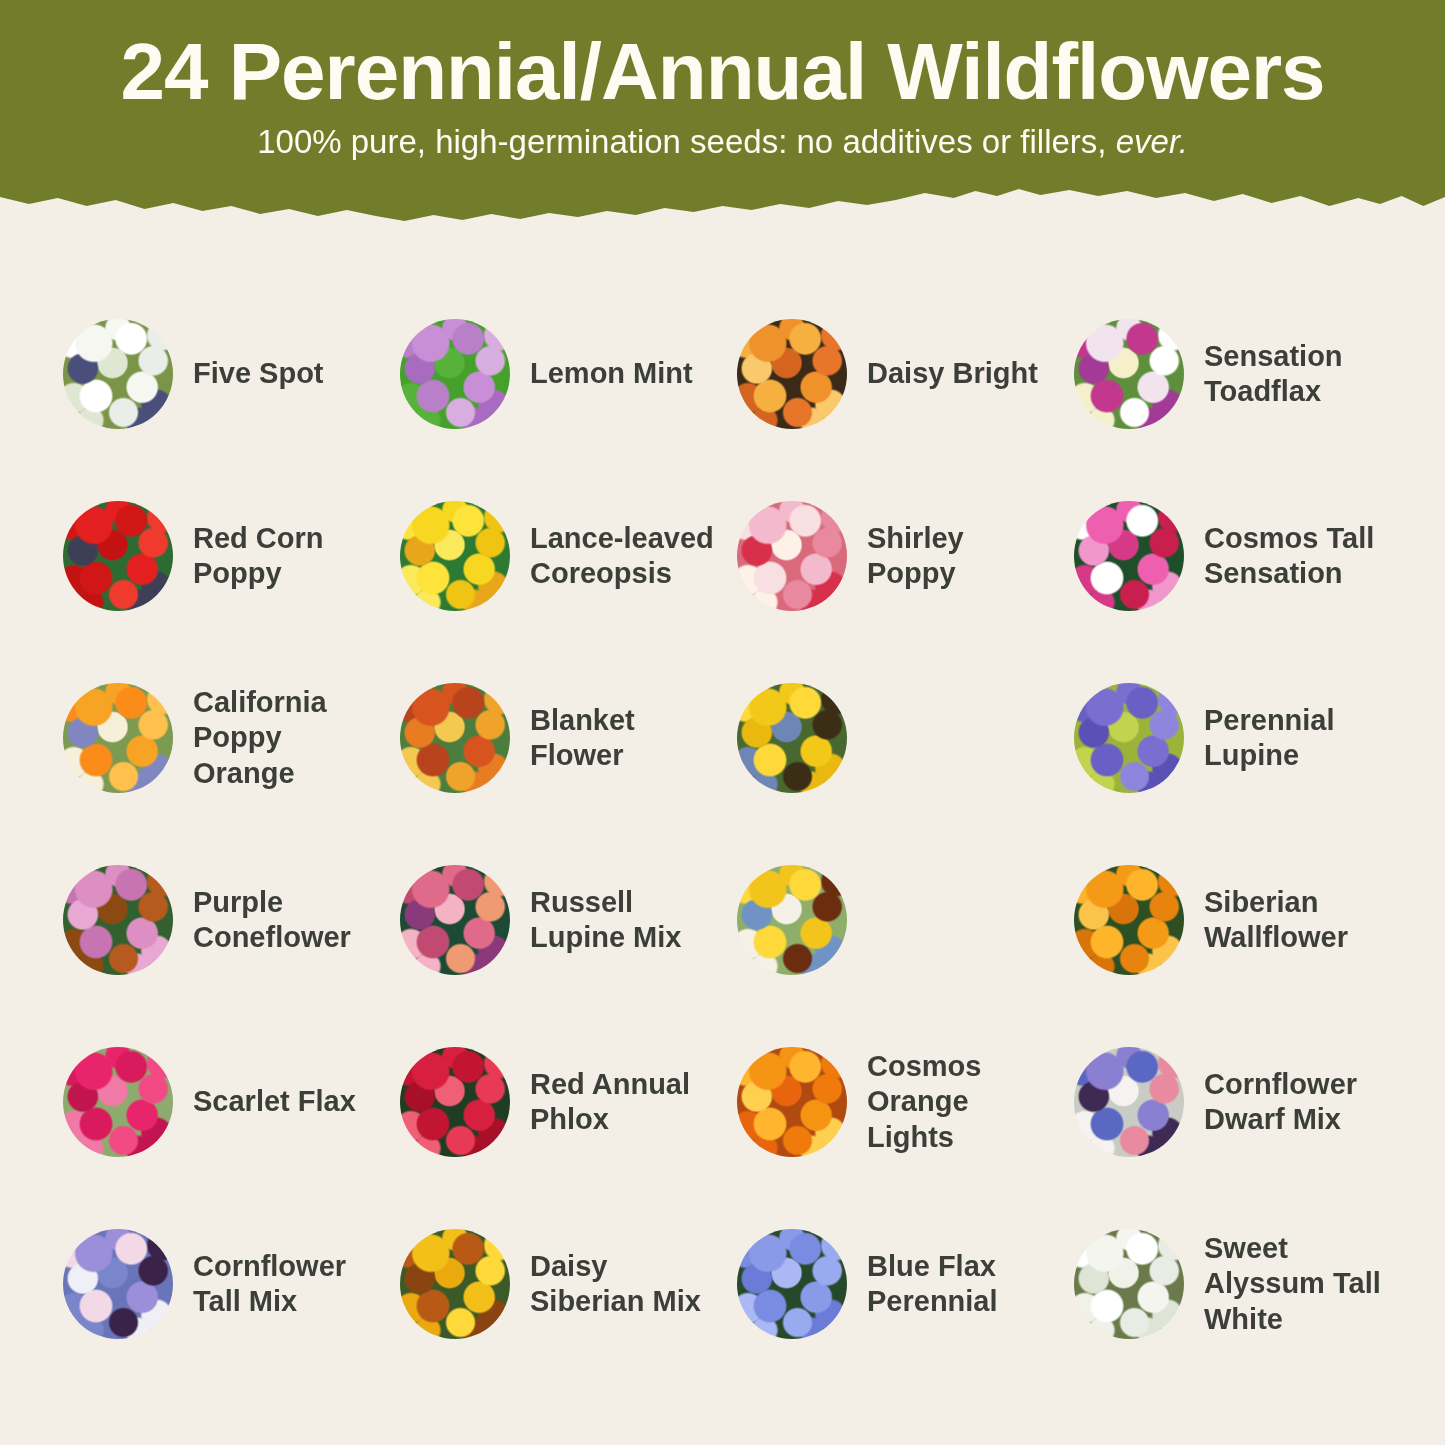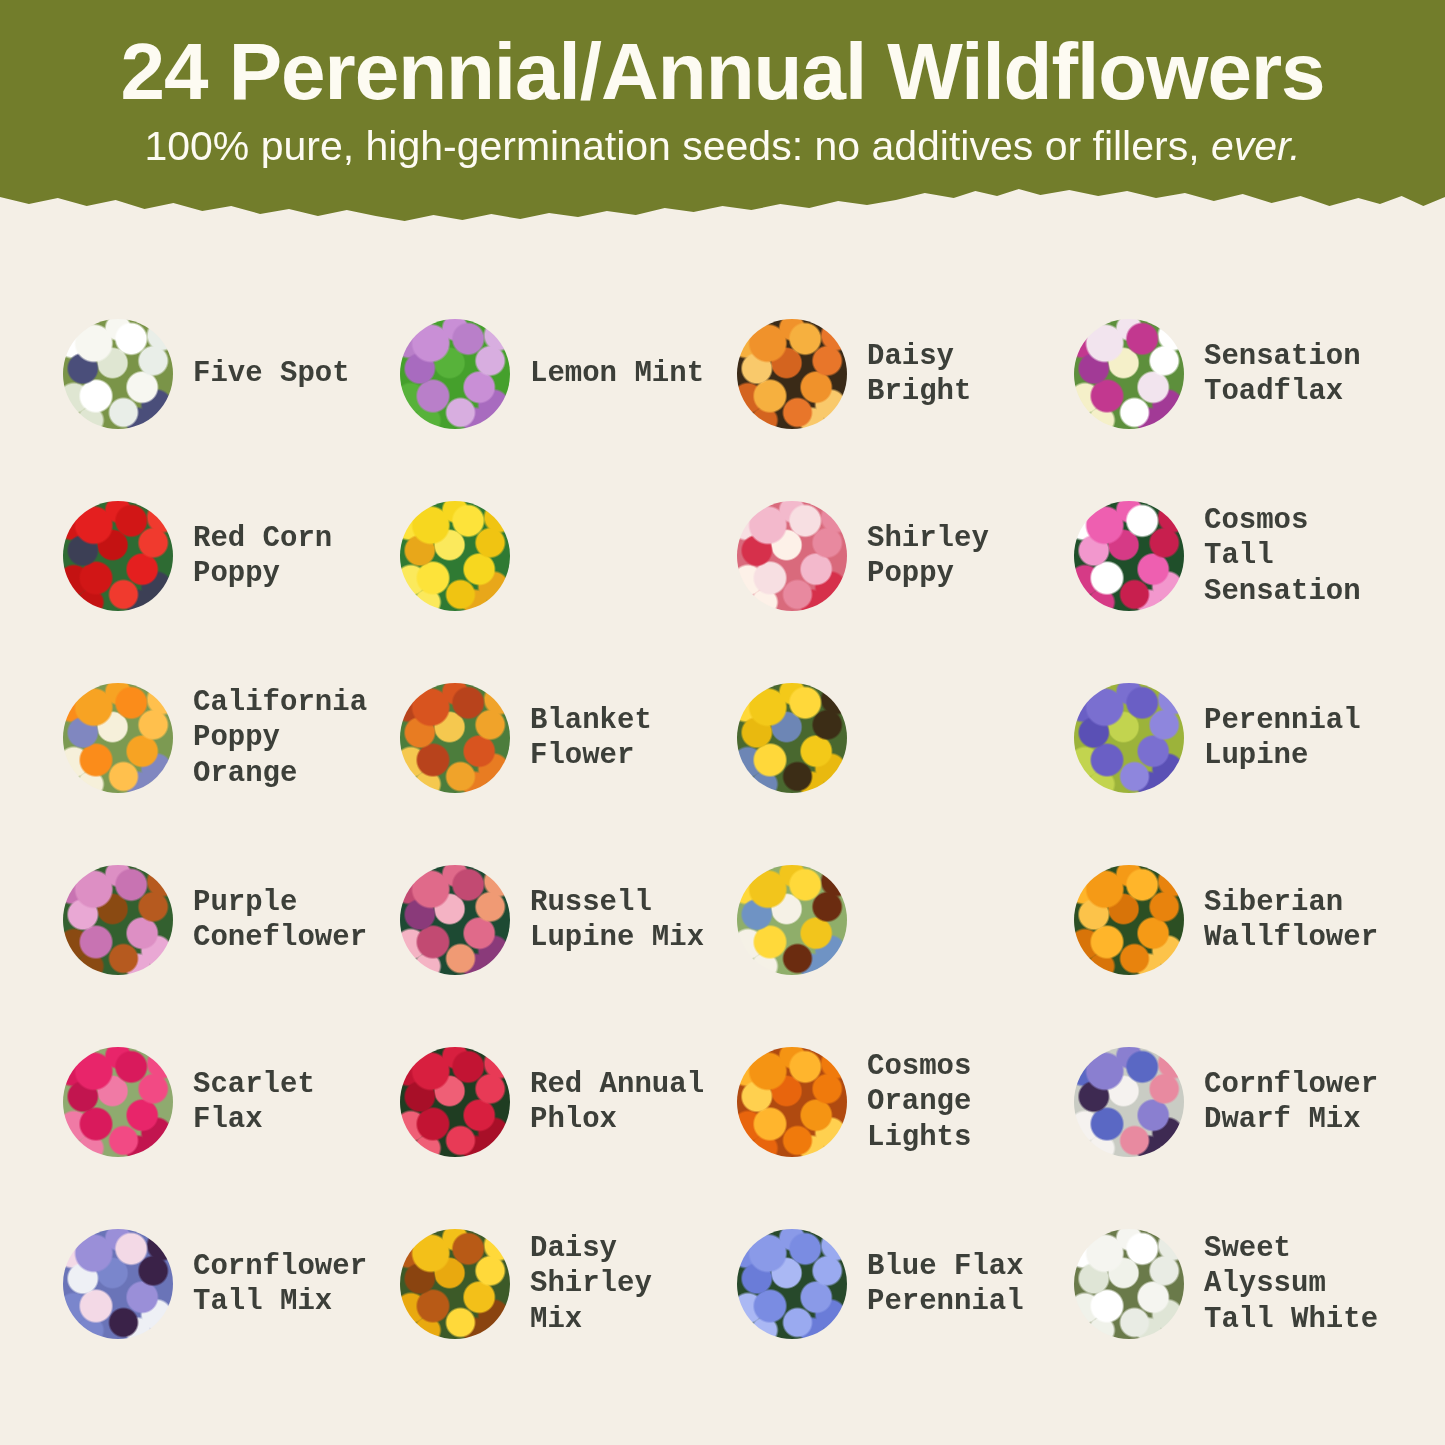--- a/index.html
+++ b/index.html
@@ -28,31 +28,30 @@
   }
   .banner h1{
     margin:30px 40px 0 40px;
     text-align:center;
     font-size:80px;line-height:1.05;font-weight:700;letter-spacing:-1px;
     color:var(--banner-text,#fdfbf2);
   }
   .banner .subtitle{
     margin:8px 40px 0 40px;
     text-align:center;
-    font-size:41px;font-weight:400;line-height:1.2;
+    font-size:33px;font-weight:400;line-height:1.2;
     color:var(--banner-text,#f6f2e4);
   }
   .banner .subtitle em{font-style:italic;}
   
   .grid{
     position:absolute;left:63px;top:283px;width:1348px;
     display:grid;
     grid-template-columns:repeat(4,337px);
     grid-auto-rows:182px;
-    font-family:Liberation Mono, monospace;
   }
   .cell{display:flex;align-items:center;gap:20px;}
   .photo{
     width:110px;height:110px;border-radius:50%;
     flex:0 0 110px;
   }
   .label{
     width:186px;
     font-size:29px;font-weight:700;line-height:1.22;
     color:var(--label-color,#3c3f39);
@@ -87,20 +86,21 @@
     <div class="label">Sensation Toadflax</div>
   </div>
 
   <div class="cell">
     <div class="photo" style="background: radial-gradient(circle at 28% 22%, rgb(228, 31, 31) 0px, rgb(228, 31, 31) 15%, transparent 17%), radial-gradient(circle at 62% 18%, rgb(209, 22, 22) 0px, rgb(209, 22, 22) 13%, transparent 15%), radial-gradient(circle at 82% 38%, rgb(240, 58, 46) 0px, rgb(240, 58, 46) 12%, transparent 14%), radial-gradient(circle at 18% 45%, rgb(60, 63, 85) 0px, rgb(60, 63, 85) 13%, transparent 15%), radial-gradient(circle at 45% 40%, rgb(196, 18, 18) 0px, rgb(196, 18, 18) 16%, transparent 18%), radial-gradient(circle at 72% 62%, rgb(228, 31, 31) 0px, rgb(228, 31, 31) 14%, transparent 16%), radial-gradient(circle at 30% 70%, rgb(209, 22, 22) 0px, rgb(209, 22, 22) 14%, transparent 16%), radial-gradient(circle at 55% 85%, rgb(240, 58, 46) 0px, rgb(240, 58, 46) 12%, transparent 14%), radial-gradient(circle at 85% 78%, rgb(60, 63, 85) 0px, rgb(60, 63, 85) 11%, transparent 13%), radial-gradient(circle at 10% 72%, rgb(196, 18, 18) 0px, rgb(196, 18, 18) 11%, transparent 13%), radial-gradient(circle at 50% 8%, rgb(228, 31, 31) 0px, rgb(228, 31, 31) 10%, transparent 12%), radial-gradient(circle at 8% 22%, rgb(209, 22, 22) 0px, rgb(209, 22, 22) 10%, transparent 12%), radial-gradient(circle at 90% 15%, rgb(240, 58, 46) 0px, rgb(240, 58, 46) 10%, transparent 12%), radial-gradient(circle at 68% 92%, rgb(60, 63, 85) 0px, rgb(60, 63, 85) 9%, transparent 11%), radial-gradient(circle at 25% 92%, rgb(196, 18, 18) 0px, rgb(196, 18, 18) 9%, transparent 11%), rgb(46, 107, 51);"></div>
     <div class="label">Red Corn Poppy</div>
   </div>
 
   <div class="cell">
     <div class="photo" style="background: radial-gradient(circle at 28% 22%, rgb(247, 215, 31) 0px, rgb(247, 215, 31) 15%, transparent 17%), radial-gradient(circle at 62% 18%, rgb(253, 227, 58) 0px, rgb(253, 227, 58) 13%, transparent 15%), radial-gradient(circle at 82% 38%, rgb(240, 196, 18) 0px, rgb(240, 196, 18) 12%, transparent 14%), radial-gradient(circle at 18% 45%, rgb(232, 167, 26) 0px, rgb(232, 167, 26) 13%, transparent 15%), radial-gradient(circle at 45% 40%, rgb(251, 233, 92) 0px, rgb(251, 233, 92) 16%, transparent 18%), radial-gradient(circle at 72% 62%, rgb(247, 215, 31) 0px, rgb(247, 215, 31) 14%, transparent 16%), radial-gradient(circle at 30% 70%, rgb(253, 227, 58) 0px, rgb(253, 227, 58) 14%, transparent 16%), radial-gradient(circle at 55% 85%, rgb(240, 196, 18) 0px, rgb(240, 196, 18) 12%, transparent 14%), radial-gradient(circle at 85% 78%, rgb(232, 167, 26) 0px, rgb(232, 167, 26) 11%, transparent 13%), radial-gradient(circle at 10% 72%, rgb(251, 233, 92) 0px, rgb(251, 233, 92) 11%, transparent 13%), radial-gradient(circle at 50% 8%, rgb(247, 215, 31) 0px, rgb(247, 215, 31) 10%, transparent 12%), radial-gradient(circle at 8% 22%, rgb(253, 227, 58) 0px, rgb(253, 227, 58) 10%, transparent 12%), radial-gradient(circle at 90% 15%, rgb(240, 196, 18) 0px, rgb(240, 196, 18) 10%, transparent 12%), radial-gradient(circle at 68% 92%, rgb(232, 167, 26) 0px, rgb(232, 167, 26) 9%, transparent 11%), radial-gradient(circle at 25% 92%, rgb(251, 233, 92) 0px, rgb(251, 233, 92) 9%, transparent 11%), rgb(47, 122, 51);"></div>
+    <div class="label">Lance-leaved Coreopsis</div>
   </div>
 
   <div class="cell">
     <div class="photo" style="background: radial-gradient(circle at 28% 22%, rgb(243, 185, 204) 0px, rgb(243, 185, 204) 15%, transparent 17%), radial-gradient(circle at 62% 18%, rgb(247, 223, 226) 0px, rgb(247, 223, 226) 13%, transparent 15%), radial-gradient(circle at 82% 38%, rgb(232, 137, 159) 0px, rgb(232, 137, 159) 12%, transparent 14%), radial-gradient(circle at 18% 45%, rgb(214, 48, 75) 0px, rgb(214, 48, 75) 13%, transparent 15%), radial-gradient(circle at 45% 40%, rgb(253, 241, 232) 0px, rgb(253, 241, 232) 16%, transparent 18%), radial-gradient(circle at 72% 62%, rgb(243, 185, 204) 0px, rgb(243, 185, 204) 14%, transparent 16%), radial-gradient(circle at 30% 70%, rgb(247, 223, 226) 0px, rgb(247, 223, 226) 14%, transparent 16%), radial-gradient(circle at 55% 85%, rgb(232, 137, 159) 0px, rgb(232, 137, 159) 12%, transparent 14%), radial-gradient(circle at 85% 78%, rgb(214, 48, 75) 0px, rgb(214, 48, 75) 11%, transparent 13%), radial-gradient(circle at 10% 72%, rgb(253, 241, 232) 0px, rgb(253, 241, 232) 11%, transparent 13%), radial-gradient(circle at 50% 8%, rgb(243, 185, 204) 0px, rgb(243, 185, 204) 10%, transparent 12%), radial-gradient(circle at 8% 22%, rgb(247, 223, 226) 0px, rgb(247, 223, 226) 10%, transparent 12%), radial-gradient(circle at 90% 15%, rgb(232, 137, 159) 0px, rgb(232, 137, 159) 10%, transparent 12%), radial-gradient(circle at 68% 92%, rgb(214, 48, 75) 0px, rgb(214, 48, 75) 9%, transparent 11%), radial-gradient(circle at 25% 92%, rgb(253, 241, 232) 0px, rgb(253, 241, 232) 9%, transparent 11%), rgb(217, 106, 124);"></div>
     <div class="label">Shirley Poppy</div>
   </div>
 
   <div class="cell">
     <div class="photo" style="background: radial-gradient(circle at 28% 22%, rgb(238, 95, 176) 0px, rgb(238, 95, 176) 15%, transparent 17%), radial-gradient(circle at 62% 18%, rgb(255, 255, 255) 0px, rgb(255, 255, 255) 13%, transparent 15%), radial-gradient(circle at 82% 38%, rgb(200, 31, 78) 0px, rgb(200, 31, 78) 12%, transparent 14%), radial-gradient(circle at 18% 45%, rgb(242, 151, 205) 0px, rgb(242, 151, 205) 13%, transparent 15%), radial-gradient(circle at 45% 40%, rgb(214, 58, 134) 0px, rgb(214, 58, 134) 16%, transparent 18%), radial-gradient(circle at 72% 62%, rgb(238, 95, 176) 0px, rgb(238, 95, 176) 14%, transparent 16%), radial-gradient(circle at 30% 70%, rgb(255, 255, 255) 0px, rgb(255, 255, 255) 14%, transparent 16%), radial-gradient(circle at 55% 85%, rgb(200, 31, 78) 0px, rgb(200, 31, 78) 12%, transparent 14%), radial-gradient(circle at 85% 78%, rgb(242, 151, 205) 0px, rgb(242, 151, 205) 11%, transparent 13%), radial-gradient(circle at 10% 72%, rgb(214, 58, 134) 0px, rgb(214, 58, 134) 11%, transparent 13%), radial-gradient(circle at 50% 8%, rgb(238, 95, 176) 0px, rgb(238, 95, 176) 10%, transparent 12%), radial-gradient(circle at 8% 22%, rgb(255, 255, 255) 0px, rgb(255, 255, 255) 10%, transparent 12%), radial-gradient(circle at 90% 15%, rgb(200, 31, 78) 0px, rgb(200, 31, 78) 10%, transparent 12%), radial-gradient(circle at 68% 92%, rgb(242, 151, 205) 0px, rgb(242, 151, 205) 9%, transparent 11%), radial-gradient(circle at 25% 92%, rgb(214, 58, 134) 0px, rgb(214, 58, 134) 9%, transparent 11%), rgb(31, 79, 42);"></div>
     <div class="label">Cosmos Tall Sensation</div>
@@ -164,21 +164,21 @@
     <div class="label">Cornflower Dwarf Mix</div>
   </div>
 
   <div class="cell">
     <div class="photo" style="background: radial-gradient(circle at 28% 22%, rgb(154, 143, 216) 0px, rgb(154, 143, 216) 15%, transparent 17%), radial-gradient(circle at 62% 18%, rgb(243, 217, 230) 0px, rgb(243, 217, 230) 13%, transparent 15%), radial-gradient(circle at 82% 38%, rgb(58, 34, 72) 0px, rgb(58, 34, 72) 12%, transparent 14%), radial-gradient(circle at 18% 45%, rgb(238, 240, 245) 0px, rgb(238, 240, 245) 13%, transparent 15%), radial-gradient(circle at 45% 40%, rgb(122, 134, 204) 0px, rgb(122, 134, 204) 16%, transparent 18%), radial-gradient(circle at 72% 62%, rgb(154, 143, 216) 0px, rgb(154, 143, 216) 14%, transparent 16%), radial-gradient(circle at 30% 70%, rgb(243, 217, 230) 0px, rgb(243, 217, 230) 14%, transparent 16%), radial-gradient(circle at 55% 85%, rgb(58, 34, 72) 0px, rgb(58, 34, 72) 12%, transparent 14%), radial-gradient(circle at 85% 78%, rgb(238, 240, 245) 0px, rgb(238, 240, 245) 11%, transparent 13%), radial-gradient(circle at 10% 72%, rgb(122, 134, 204) 0px, rgb(122, 134, 204) 11%, transparent 13%), radial-gradient(circle at 50% 8%, rgb(154, 143, 216) 0px, rgb(154, 143, 216) 10%, transparent 12%), radial-gradient(circle at 8% 22%, rgb(243, 217, 230) 0px, rgb(243, 217, 230) 10%, transparent 12%), radial-gradient(circle at 90% 15%, rgb(58, 34, 72) 0px, rgb(58, 34, 72) 10%, transparent 12%), radial-gradient(circle at 68% 92%, rgb(238, 240, 245) 0px, rgb(238, 240, 245) 9%, transparent 11%), radial-gradient(circle at 25% 92%, rgb(122, 134, 204) 0px, rgb(122, 134, 204) 9%, transparent 11%), rgb(106, 116, 184);"></div>
     <div class="label">Cornflower Tall Mix</div>
   </div>
 
   <div class="cell">
     <div class="photo" style="background: radial-gradient(circle at 28% 22%, rgb(243, 192, 25) 0px, rgb(243, 192, 25) 15%, transparent 17%), radial-gradient(circle at 62% 18%, rgb(184, 90, 22) 0px, rgb(184, 90, 22) 13%, transparent 15%), radial-gradient(circle at 82% 38%, rgb(255, 217, 58) 0px, rgb(255, 217, 58) 12%, transparent 14%), radial-gradient(circle at 18% 45%, rgb(138, 68, 16) 0px, rgb(138, 68, 16) 13%, transparent 15%), radial-gradient(circle at 45% 40%, rgb(233, 169, 15) 0px, rgb(233, 169, 15) 16%, transparent 18%), radial-gradient(circle at 72% 62%, rgb(243, 192, 25) 0px, rgb(243, 192, 25) 14%, transparent 16%), radial-gradient(circle at 30% 70%, rgb(184, 90, 22) 0px, rgb(184, 90, 22) 14%, transparent 16%), radial-gradient(circle at 55% 85%, rgb(255, 217, 58) 0px, rgb(255, 217, 58) 12%, transparent 14%), radial-gradient(circle at 85% 78%, rgb(138, 68, 16) 0px, rgb(138, 68, 16) 11%, transparent 13%), radial-gradient(circle at 10% 72%, rgb(233, 169, 15) 0px, rgb(233, 169, 15) 11%, transparent 13%), radial-gradient(circle at 50% 8%, rgb(243, 192, 25) 0px, rgb(243, 192, 25) 10%, transparent 12%), radial-gradient(circle at 8% 22%, rgb(184, 90, 22) 0px, rgb(184, 90, 22) 10%, transparent 12%), radial-gradient(circle at 90% 15%, rgb(255, 217, 58) 0px, rgb(255, 217, 58) 10%, transparent 12%), radial-gradient(circle at 68% 92%, rgb(138, 68, 16) 0px, rgb(138, 68, 16) 9%, transparent 11%), radial-gradient(circle at 25% 92%, rgb(233, 169, 15) 0px, rgb(233, 169, 15) 9%, transparent 11%), rgb(60, 90, 40);"></div>
-    <div class="label">Daisy Shirley Mix</div>
+    <div class="label">Daisy Siberian Mix</div>
   </div>
 
   <div class="cell">
     <div class="photo" style="background: radial-gradient(circle at 28% 22%, rgb(138, 154, 232) 0px, rgb(138, 154, 232) 15%, transparent 17%), radial-gradient(circle at 62% 18%, rgb(122, 140, 226) 0px, rgb(122, 140, 226) 13%, transparent 15%), radial-gradient(circle at 82% 38%, rgb(154, 170, 240) 0px, rgb(154, 170, 240) 12%, transparent 14%), radial-gradient(circle at 18% 45%, rgb(106, 124, 216) 0px, rgb(106, 124, 216) 13%, transparent 15%), radial-gradient(circle at 45% 40%, rgb(170, 184, 244) 0px, rgb(170, 184, 244) 16%, transparent 18%), radial-gradient(circle at 72% 62%, rgb(138, 154, 232) 0px, rgb(138, 154, 232) 14%, transparent 16%), radial-gradient(circle at 30% 70%, rgb(122, 140, 226) 0px, rgb(122, 140, 226) 14%, transparent 16%), radial-gradient(circle at 55% 85%, rgb(154, 170, 240) 0px, rgb(154, 170, 240) 12%, transparent 14%), radial-gradient(circle at 85% 78%, rgb(106, 124, 216) 0px, rgb(106, 124, 216) 11%, transparent 13%), radial-gradient(circle at 10% 72%, rgb(170, 184, 244) 0px, rgb(170, 184, 244) 11%, transparent 13%), radial-gradient(circle at 50% 8%, rgb(138, 154, 232) 0px, rgb(138, 154, 232) 10%, transparent 12%), radial-gradient(circle at 8% 22%, rgb(122, 140, 226) 0px, rgb(122, 140, 226) 10%, transparent 12%), radial-gradient(circle at 90% 15%, rgb(154, 170, 240) 0px, rgb(154, 170, 240) 10%, transparent 12%), radial-gradient(circle at 68% 92%, rgb(106, 124, 216) 0px, rgb(106, 124, 216) 9%, transparent 11%), radial-gradient(circle at 25% 92%, rgb(170, 184, 244) 0px, rgb(170, 184, 244) 9%, transparent 11%), rgb(39, 73, 43);"></div>
     <div class="label">Blue Flax Perennial</div>
   </div>
 
   <div class="cell">
     <div class="photo" style="background: radial-gradient(circle at 28% 22%, rgb(245, 245, 240) 0px, rgb(245, 245, 240) 15%, transparent 17%), radial-gradient(circle at 62% 18%, rgb(255, 255, 255) 0px, rgb(255, 255, 255) 13%, transparent 15%), radial-gradient(circle at 82% 38%, rgb(233, 236, 228) 0px, rgb(233, 236, 228) 12%, transparent 14%), radial-gradient(circle at 18% 45%, rgb(223, 229, 214) 0px, rgb(223, 229, 214) 13%, transparent 15%), radial-gradient(circle at 45% 40%, rgb(240, 242, 234) 0px, rgb(240, 242, 234) 16%, transparent 18%), radial-gradient(circle at 72% 62%, rgb(245, 245, 240) 0px, rgb(245, 245, 240) 14%, transparent 16%), radial-gradient(circle at 30% 70%, rgb(255, 255, 255) 0px, rgb(255, 255, 255) 14%, transparent 16%), radial-gradient(circle at 55% 85%, rgb(233, 236, 228) 0px, rgb(233, 236, 228) 12%, transparent 14%), radial-gradient(circle at 85% 78%, rgb(223, 229, 214) 0px, rgb(223, 229, 214) 11%, transparent 13%), radial-gradient(circle at 10% 72%, rgb(240, 242, 234) 0px, rgb(240, 242, 234) 11%, transparent 13%), radial-gradient(circle at 50% 8%, rgb(245, 245, 240) 0px, rgb(245, 245, 240) 10%, transparent 12%), radial-gradient(circle at 8% 22%, rgb(255, 255, 255) 0px, rgb(255, 255, 255) 10%, transparent 12%), radial-gradient(circle at 90% 15%, rgb(233, 236, 228) 0px, rgb(233, 236, 228) 10%, transparent 12%), radial-gradient(circle at 68% 92%, rgb(223, 229, 214) 0px, rgb(223, 229, 214) 9%, transparent 11%), radial-gradient(circle at 25% 92%, rgb(240, 242, 234) 0px, rgb(240, 242, 234) 9%, transparent 11%), rgb(106, 122, 74);"></div>
     <div class="label">Sweet Alyssum Tall White</div>

